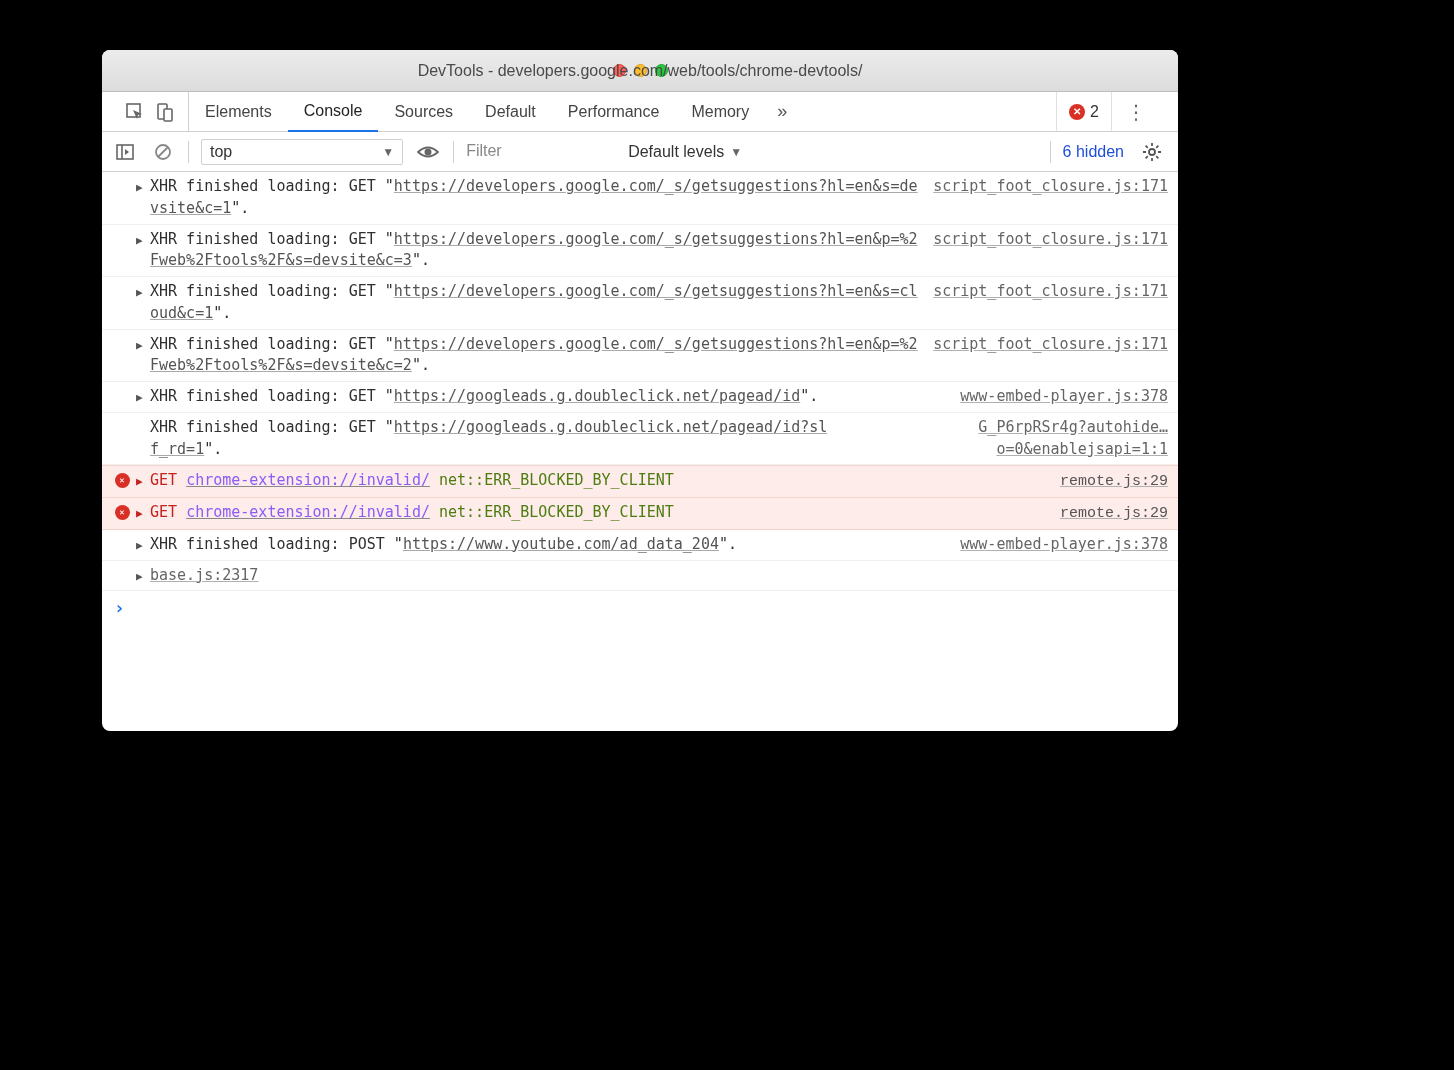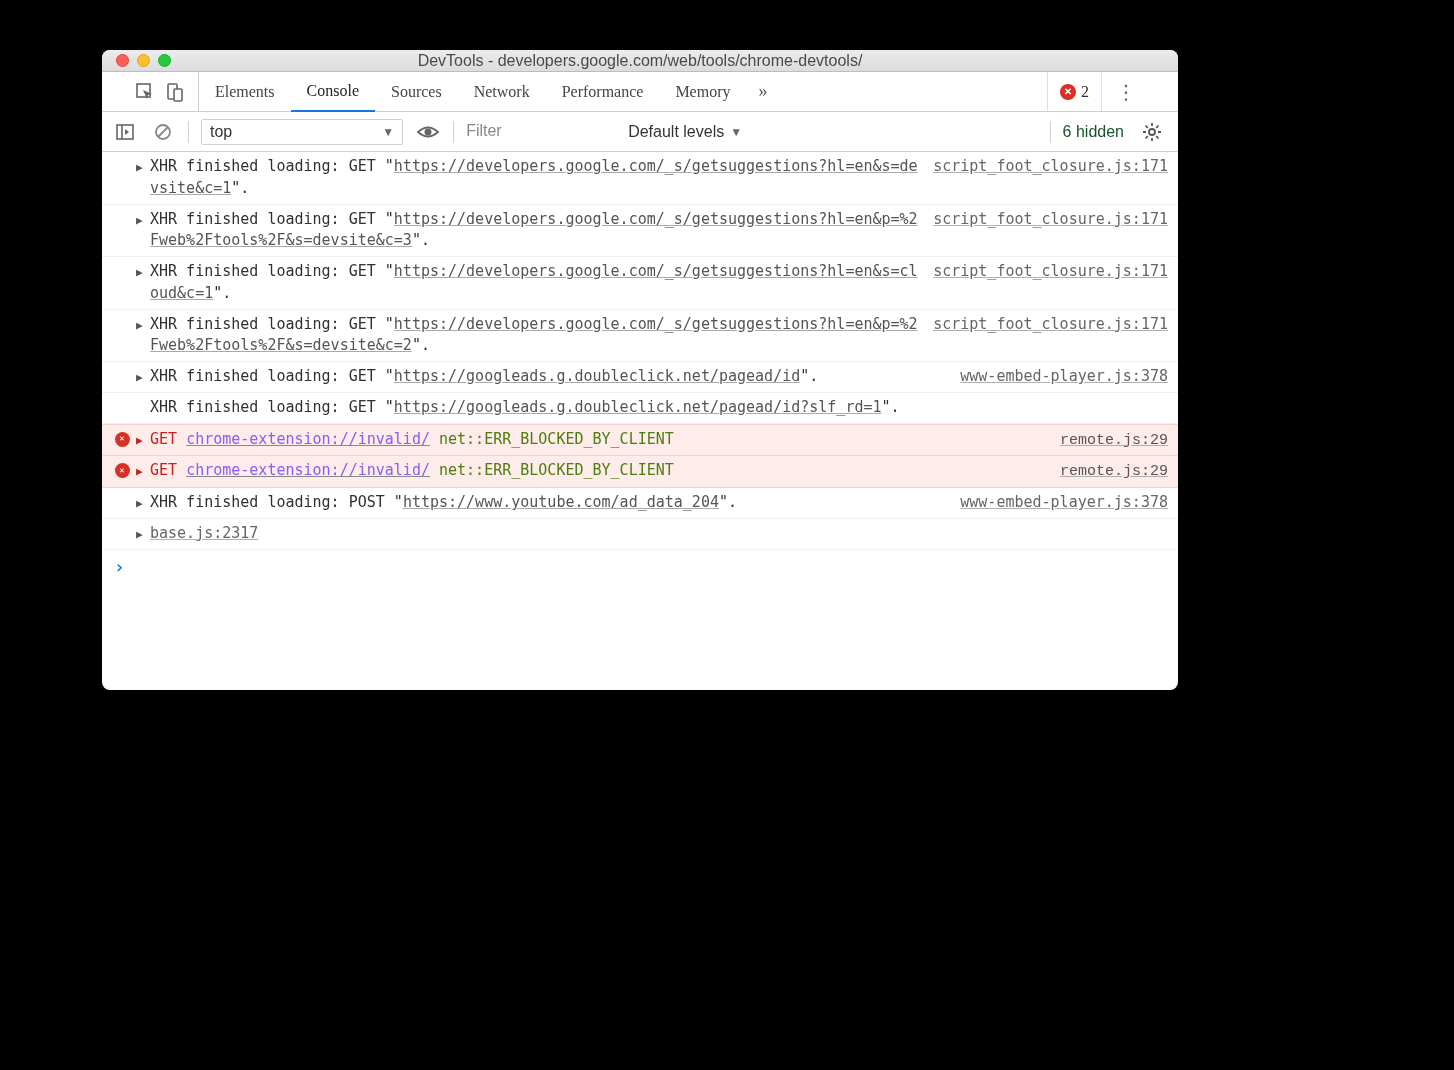--- a/index.html
+++ b/index.html
@@ -14,51 +14,51 @@
     position: absolute;
     left: 102px;
     top: 50px;
     width: 1076px;
     background: #fff;
     border-radius: 8px;
     box-shadow: 0 30px 80px rgba(0,0,0,0.5), 0 0 0 1px rgba(0,0,0,0.1);
     overflow: hidden;
   }
   .titlebar {
-    height: 22px;
+    height: 42px;
     background: linear-gradient(#ececec, #dcdcdc);
     border-bottom: 1px solid #bdbdbd;
     display: flex;
     align-items: center;
     padding: 0 14px;
     position: relative;
+    justify-content: center;
   }
   .traffic { display: flex; gap: 8px; }
   .dot { width: 13px; height: 13px; border-radius: 50%; }
   .dot.red { background: #ff5f57; border: 0.5px solid #e0443e; }
   .dot.yellow { background: #ffbd2e; border: 0.5px solid #dea123; }
   .dot.green { background: #28c940; border: 0.5px solid #1aab29; }
   .title {
     position: absolute;
     left: 0; right: 0;
     text-align: center;
     font-size: 16px;
     color: #4a4a4a;
     pointer-events: none;
   }
   .tabs {
     height: 40px;
     border-bottom: 1px solid #d0d0d0;
     display: flex;
     align-items: center;
-    padding: 0 28px;
+    padding: 0 18px;
     gap: 0;
     font-size: 16px;
     color: #555;
-    font-family: Liberation Serif, serif;
   }
   .tab-icon-group {
     display: flex;
     align-items: center;
     gap: 0;
     padding-right: 8px;
     border-right: 1px solid #d0d0d0;
     height: 100%;
   }
   .tab-icon-btn {
@@ -161,21 +161,21 @@
   .filter-input::placeholder { color: #888; }
   .levels {
     display: flex;
     align-items: center;
     gap: 6px;
     color: #333;
     justify-content: flex-end;
   }
   .levels .chev { color: #666; font-size: 12px; }
   .fb-spacer { flex: 1; }
-  .hidden-count { color: #14532d; }
+  .hidden-count { color: #1d4ed8; }
   .gear { color: #555; padding: 0 6px; }
 
   .console {
     font-family: Menlo, Consolas, monospace;
     font-size: 15px;
     color: #303030;
     background: #fff;
   }
   .row {
     display: flex;
@@ -290,21 +290,21 @@
       <div class="tab-icon-btn">
         <svg width="20" height="20" viewBox="0 0 20 20">
             <rect x="3" y="2" width="9" height="15" rx="1" fill="none" stroke="#666" stroke-width="1.6"></rect>
             <rect x="9" y="7" width="8" height="12" rx="1" fill="#fff" stroke="#666" stroke-width="1.6"></rect>
           </svg>
       </div>
     </div>
     <div class="tab">Elements</div>
     <div class="tab active">Console</div>
     <div class="tab">Sources</div>
-    <div class="tab">Network</div>
+    <div class="tab">Default</div>
     <div class="tab">Performance</div>
     <div class="tab">Memory</div>
     <div class="chevrons">»</div>
     <div class="tabs-spacer"></div>
     <div class="error-badge">
       <div class="err-circle"></div>
       <span class="err-count">2</span>
     </div>
     <div class="kebab">⋮</div>
   </div>
@@ -388,20 +388,21 @@
       <div class="row">
         <div class="row-gutter"></div>
         <div class="row-toggle">▶</div>
         <div class="row-body">XHR finished loading: GET "<a class="url">https://googleads.g.doubleclick.net/pagead/id</a>".</div>
         <div class="row-source"><a>www-embed-player.js:378</a></div>
       </div>
       <div class="row">
         <div class="row-gutter"></div>
         <div class="row-toggle"></div>
         <div class="row-body">XHR finished loading: GET "<a class="url">https://googleads.g.doubleclick.net/pagead/id?slf_rd=1</a>".</div>
+        <div class="row-source"><a>G_P6rpRSr4g?autohide…o=0&amp;enablejsapi=1:1</a></div>
       </div>
       <div class="row error">
         <div class="row-gutter">
           <div class="err-icon-sm"></div>
         </div>
         <div class="row-toggle">▶</div>
         <div class="row-body"><span class="err-method">GET </span><a class="url">chrome-extension://invalid/</a> <span class="err-msg">net::ERR_BLOCKED_BY_CLIENT</span></div>
         <div class="row-source"><a>remote.js:29</a></div>
       </div>
       <div class="row error">

